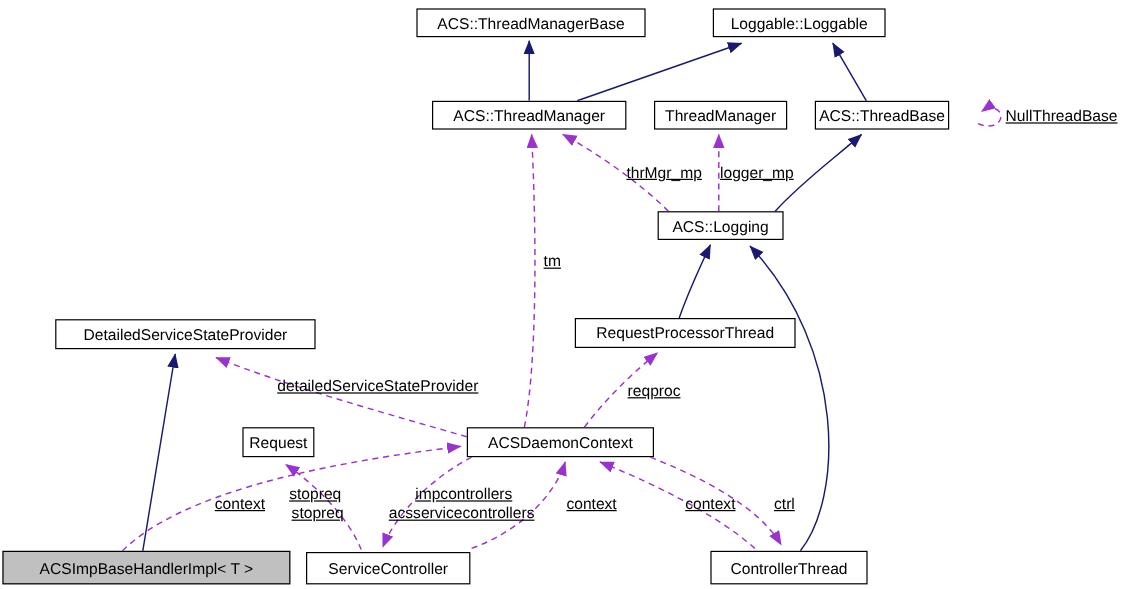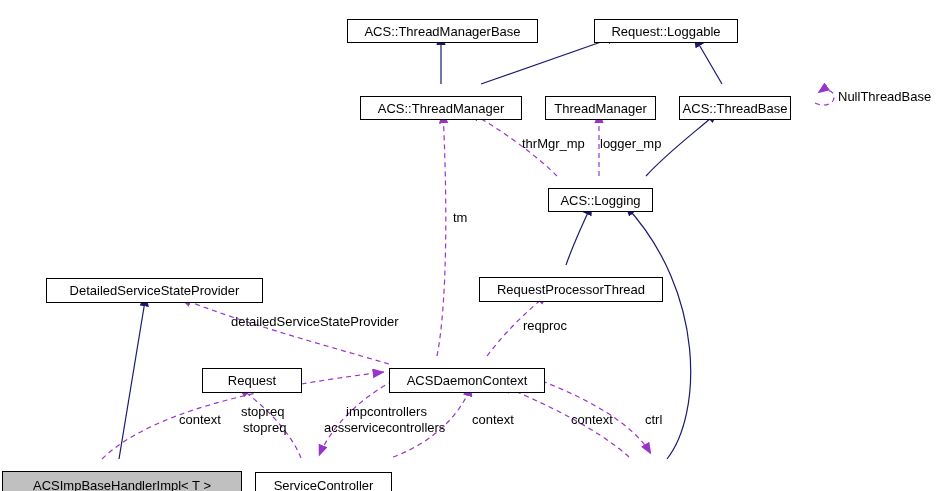--- a/index.html
+++ b/index.html
@@ -4,23 +4,23 @@
 <style>
   html,body{margin:0;padding:0;background:#fff;}
   #canvas{position:relative;width:948px;height:491px;background:var(--bg,#fff);
           font-family:"Liberation Sans",sans-serif;overflow:hidden;}
   #edges{position:absolute;left:0;top:0;width:948px;height:491px;}
   .inh{fill:none;stroke:var(--inh,#191970);stroke-width:1.2;}
   .use{fill:none;stroke:var(--use,#9a32cd);stroke-width:1.2;stroke-dasharray:5 4;}
   .node{position:absolute;box-sizing:border-box;border:1px solid var(--border,#000);
         background:var(--nodebg,#fff);color:var(--txt,#000);font-size:13px;
         text-align:center;display:flex;align-items:center;justify-content:center;
-        white-space:nowrap;cursor:pointer;margin-top:12px;}
+        white-space:nowrap;cursor:pointer;}
   .node.focus{background:var(--focusbg,#c0c0c0);cursor:default;}
-  .elabel{position:absolute;color:var(--txt,#000);font-size:13px;white-space:nowrap;}
+  .elabel{position:absolute;color:var(--txt,#000);font-size:13px;white-space:nowrap;text-decoration:underline;}
 </style>
 </head>
 <body>
 
 <div id="canvas">
 
   <svg id="edges" viewBox="0 0 948 491" xmlns="http://www.w3.org/2000/svg">
     <defs>
       <marker id="ah-inh" markerWidth="11" markerHeight="9" refX="9.5" refY="4" orient="auto">
         <polygon points="0,0 10,4 0,8" fill="#191970"></polygon>
@@ -46,31 +46,32 @@
     <path class="use" marker-end="url(#ah-use)" d="M389,364 C320,344 240,322 180,298"></path>
     <path class="use" marker-end="url(#ah-use)" d="M102,459 C150,412 260,387 384,372"></path>
     <path class="use" marker-end="url(#ah-use)" d="M301,458 C291,432 262,403 238,387"></path>
     <path class="use" marker-end="url(#ah-use)" d="M393,381 C360,398 330,428 319,456"></path>
     <path class="use" marker-end="url(#ah-use)" d="M393,457 C432,443 462,414 471,385"></path>
     <path class="use" marker-end="url(#ah-use)" d="M629,457 C597,428 540,401 500,385"></path>
     <path class="use" marker-end="url(#ah-use)" d="M542,381 C585,398 632,422 651,454"></path>
   </svg>
 
   <div class="node" style="left:347px;top:7px;width:191px;height:24px">ACS::ThreadManagerBase</div>
-  <div class="node" style="left:594px;top:7px;width:144px;height:24px">Request::Loggable</div>
+  <div class="node" style="left:594px;top:7px;width:144px;height:24px">Loggable::Loggable</div>
   <div class="node" style="left:360px;top:84px;width:162px;height:24px">ACS::ThreadManager</div>
   <div class="node" style="left:545px;top:84px;width:111px;height:24px">ThreadManager</div>
   <div class="node" style="left:679px;top:84px;width:112px;height:24px">ACS::ThreadBase</div>
   <div class="node" style="left:548px;top:176px;width:105px;height:24px">ACS::Logging</div>
   <div class="node" style="left:46px;top:266px;width:217px;height:25px">DetailedServiceStateProvider</div>
   <div class="node" style="left:479px;top:265px;width:184px;height:25px">RequestProcessorThread</div>
-  <div class="node" style="left:202px;top:356px;width:100px;height:25px">Request</div>
+  <div class="node" style="left:202px;top:356px;width:60px;height:25px">Request</div>
   <div class="node" style="left:389px;top:356px;width:156px;height:25px">ACSDaemonContext</div>
   <div class="node focus" style="left:2px;top:459px;width:240px;height:28px">ACSImpBaseHandlerImpl&lt; T &gt;</div>
   <div class="node" style="left:255px;top:460px;width:137px;height:27px">ServiceController</div>
+  <div class="node" style="left:592px;top:459px;width:131px;height:28px">ControllerThread</div>
 
   <div class="elabel" style="left:522px;top:136px">thrMgr_mp</div>
   <div class="elabel" style="left:600px;top:136px">logger_mp</div>
   <div class="elabel" style="left:838px;top:89px">NullThreadBase</div>
   <div class="elabel" style="left:453px;top:210px">tm</div>
   <div class="elabel" style="left:523px;top:318px">reqproc</div>
   <div class="elabel" style="left:231px;top:314px">detailedServiceStateProvider</div>
   <div class="elabel" style="left:179px;top:412px">context</div>
   <div class="elabel" style="left:241px;top:404px">stopreq</div>
   <div class="elabel" style="left:243px;top:420px">stopreq</div>

